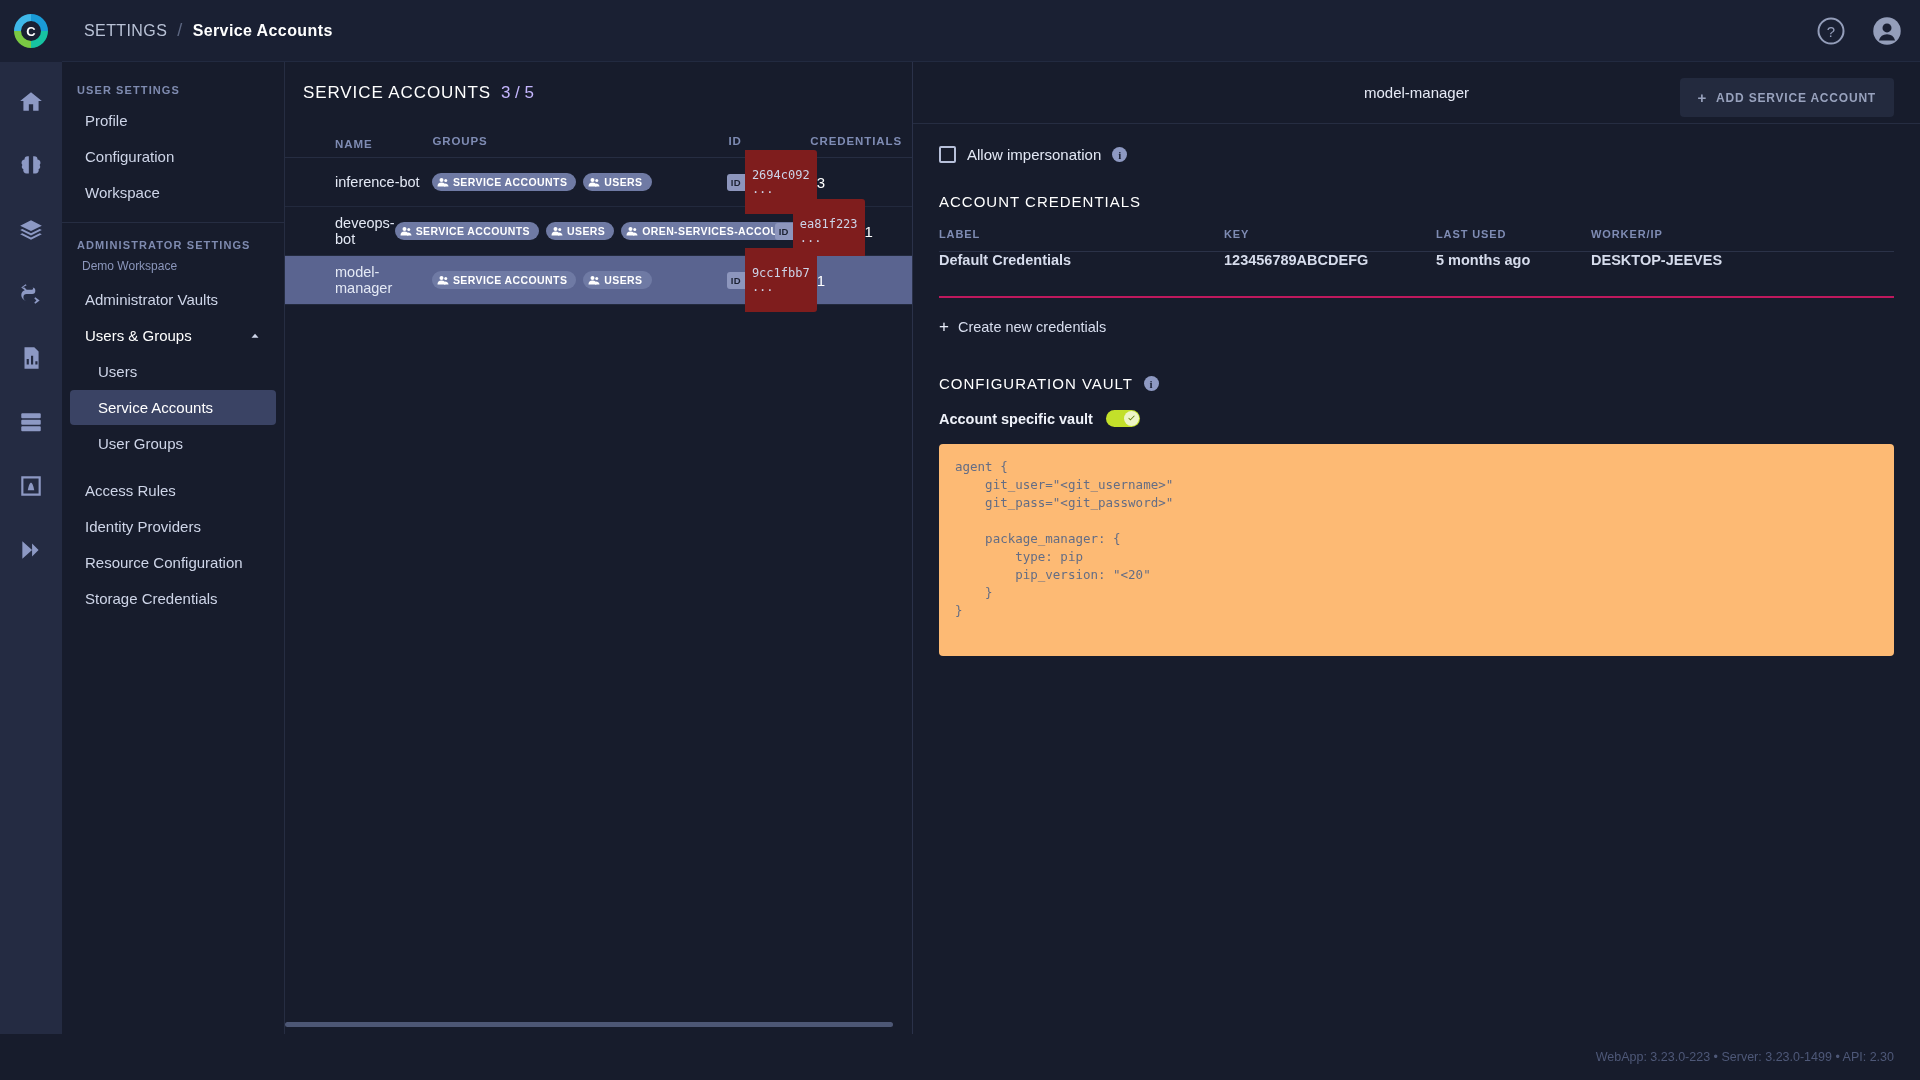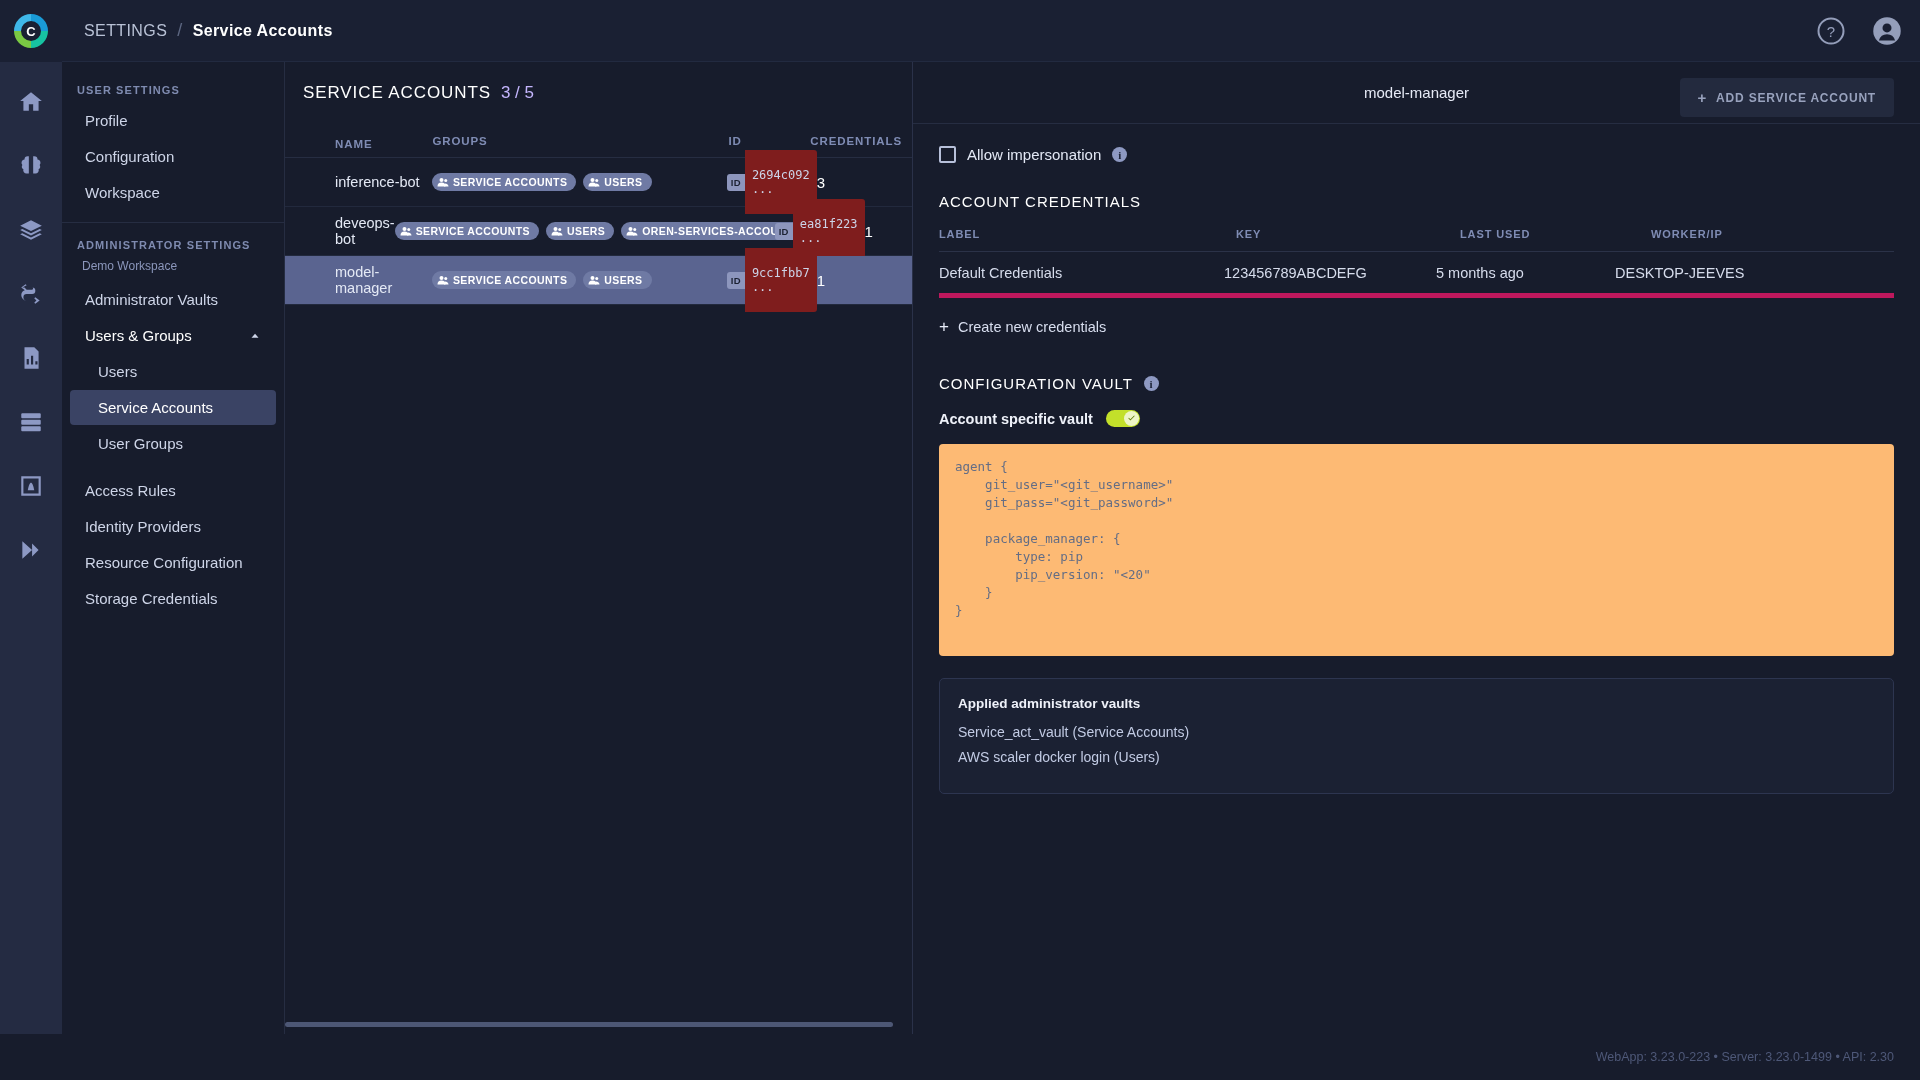--- a/index.html
+++ b/index.html
@@ -153,26 +153,26 @@
     background: #8e99c2; color: #1a2033; font-size: 11px; font-weight: bold;
     display: inline-flex; align-items: center; justify-content: center;
     font-family: "Liberation Serif", serif; cursor: pointer;
   }
   .sec-title {
     font-size: 15px; letter-spacing: 1px; color: #ffffff; margin-bottom: 18px;
     display: flex; align-items: center; gap: 11px;
   }
   .cred-head {
     display: flex; font-size: 11px; font-weight: bold; letter-spacing: .9px;
-    color: #7f8cb4; padding-bottom: 11px; border-bottom: 1px solid #2b3248; gap: 12px;
-  }
-  .cc1 { width: 285px; } .cc2 { width: 212px; } .cc3 { width: 155px; } .cc4 { flex:1;margin-left:24px; }
+    color: #7f8cb4; padding-bottom: 11px; border-bottom: 1px solid #2b3248;
+  }
+  .cc1 { width: 285px; } .cc2 { width: 212px; } .cc3 { width: 155px; } .cc4 { flex:1; }
   .cred-row {
-    display: flex; font-size: 14.5px; color: #d6dcec; align-items: center;
-    height: 46px; border-bottom: 5px solid #be185d;
+    display: flex; font-size: 14.5px; color: #d6dcec; align-items: flex-start;
+    height: 46px; border-bottom: 2px solid #be185d; font-weight: bold;
   }
   .create-link {
     display: flex; align-items: center; gap: 9px;
     font-size: 14.5px; color: #d8deef; margin-top: 20px; cursor: pointer;
   }
   .plus { font-size: 17px; color: #e8ecf8; line-height: 1; }
   .vault-title { margin-top: 40px; }
   .toggle-row { display: flex; align-items: center; gap: 13px; margin-bottom: 17px; }
   .toggle-label { font-size: 14.5px; font-weight: bold; color: #eef1f9; }
   .toggle {
@@ -513,25 +513,20 @@
         <div class="code">agent {
     git_user="&lt;git_username&gt;"
     git_pass="&lt;git_password&gt;"
 
     package_manager: {
         type: pip
         pip_version: "&lt;20"
     }
 }</div>
 
-        <div class="vault-box">
-          <h4>Applied administrator vaults</h4>
-          <div class="vault-link">Service_act_vault (Service Accounts)</div>
-          <div class="vault-link">AWS scaler docker login (Users)</div>
-        </div>
       </div>
     </div>
   </div>
 
   <div class="footer">
     <span>WebApp: 3.23.0-223 • Server: 3.23.0-1499 • API: 2.30</span>
   </div>
 
   <div style="position:absolute; right:26px; top:78px; background:#232a3e; color:#98a2bd;
               font-size:12px; font-weight:bold; letter-spacing:.8px; padding:11px 18px;

